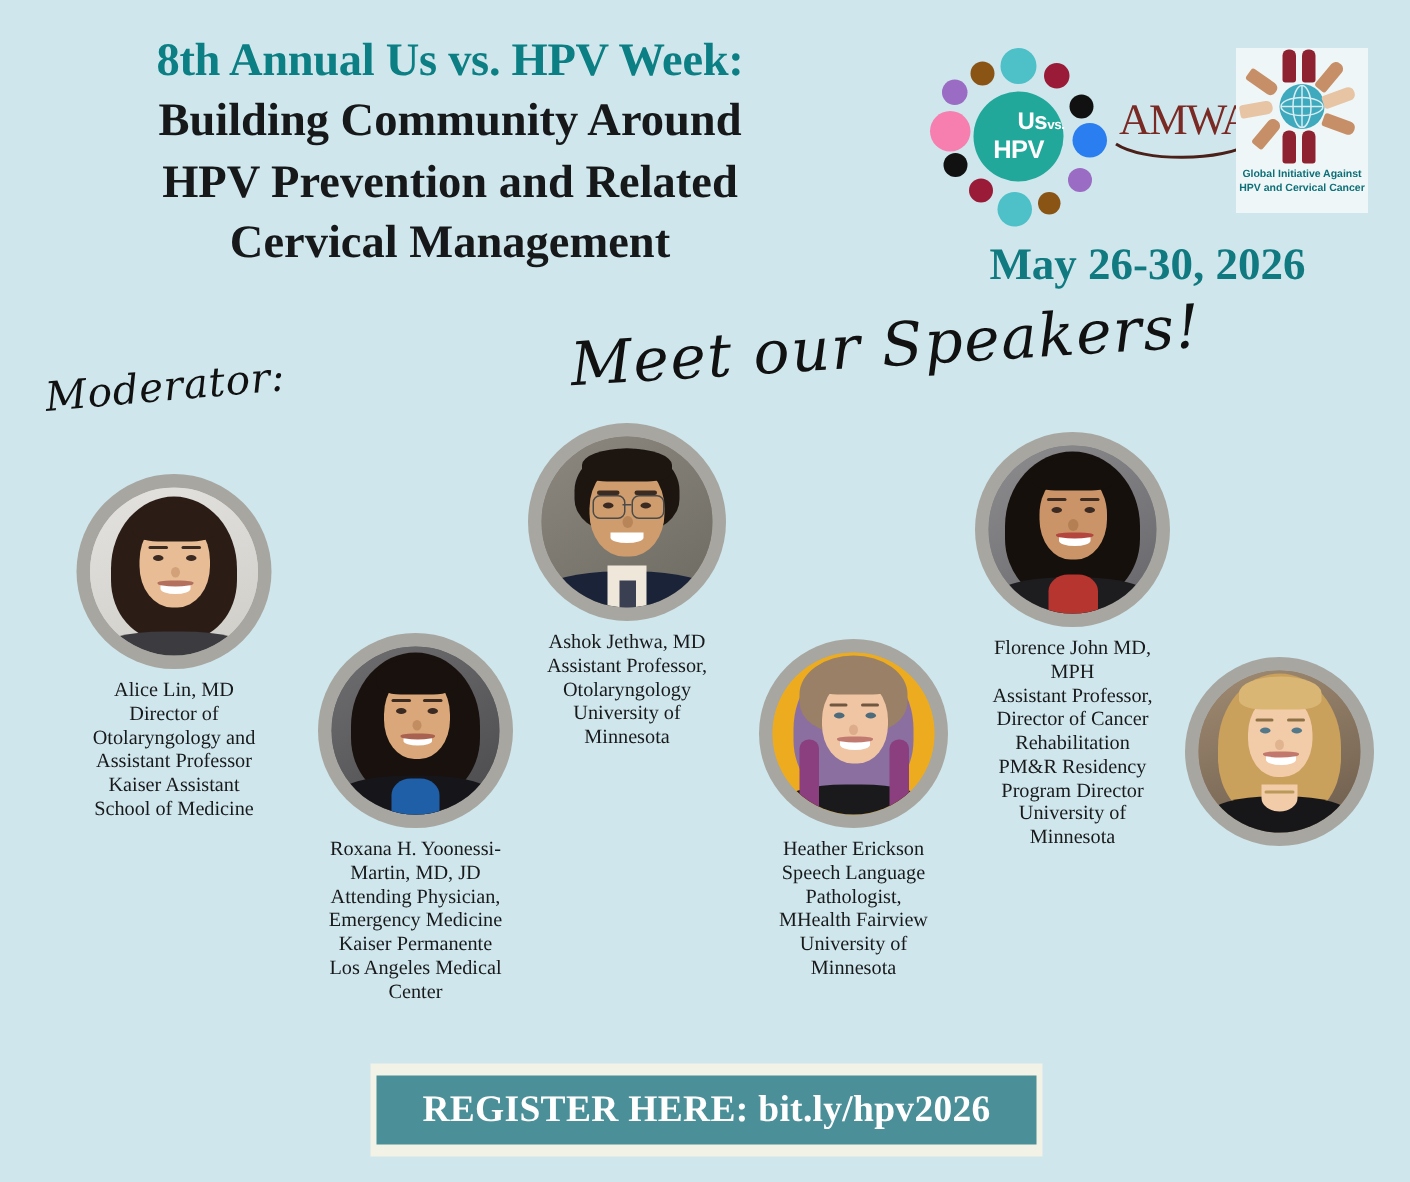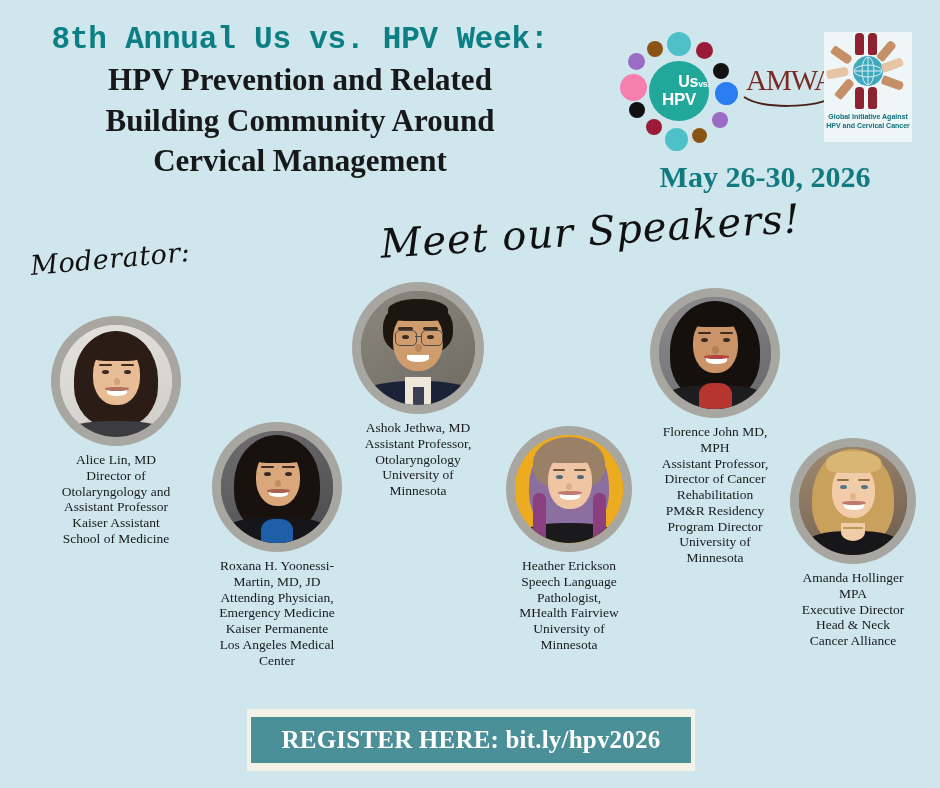--- a/index.html
+++ b/index.html
@@ -13,21 +13,21 @@
     position: relative;
   }
   .canvas { position: relative; width: 940px; height: 788px; }
 
   
   .title-block {
     position: absolute; left: 0; top: 20px; width: 600px;
     text-align: center;
   }
   .title-line1 {
-    font-family: Liberation Mono, monospace;
+    font-family: Liberation Serif, serif;
     font-weight: bold; font-size: 31px; color: #0b7f84;
     letter-spacing: -0.2px; line-height: 1.28;
   }
   .title-line2 {
     font-family: "Liberation Serif", serif;
     font-weight: bold; font-size: 31px; color: #16181a;
     line-height: 1.32;
   }
 
   
@@ -155,22 +155,22 @@
     font-weight: bold; font-size: 25px; letter-spacing: 0.2px;
   }
 </style>
 </head>
 <body>
 
 <div class="canvas">
 
   <div class="title-block">
     <div class="title-line1">8th Annual Us vs. HPV Week:</div>
+    <div class="title-line2">Building Community Around</div>
     <div class="title-line2">HPV Prevention and Related</div>
-    <div class="title-line2">Building Community Around</div>
     <div class="title-line2">Cervical Management</div>
   </div>
 
   <div class="logo-row">
 
     <div class="hpv-logo">
       <span class="dot" style="left:47px;top:0px;width:24px;height:24px;background:#4ec0c8;"></span>
       <span class="dot" style="left:76px;top:10px;width:17px;height:17px;background:#9a1b37;"></span>
       <span class="dot" style="left:93px;top:31px;width:16px;height:16px;background:#111111;"></span>
       <span class="dot" style="left:95px;top:50px;width:23px;height:23px;background:#2a7ef0;"></span>
@@ -380,24 +380,19 @@
         <div class="eye" style="left:41px;top:38px;width:7px;height:4px;background:#53788a;"></div>
         <div class="eye" style="left:62px;top:38px;width:7px;height:4px;background:#53788a;"></div>
         <div class="nose" style="left:51px;top:46px;width:6px;height:7px;background:rgba(185,130,90,.3);"></div>
         <div class="mouth" style="left:45px;top:56px;width:20px;height:7px;"></div>
         <div class="lips" style="left:43px;top:54px;width:24px;height:4px;background:#c2786c;"></div>
         <div class="shoulders" style="left:8px;top:84px;width:92px;height:26px;background:#171719;"></div>
         <div style="position:absolute;left:42px;top:76px;width:24px;height:18px;background:#f2cba8;border-radius:0 0 60% 60%;"></div>
         <div style="position:absolute;left:44px;top:80px;width:20px;height:2px;background:#b99a58;border-radius:2px;"></div>
       </div>
     </div>
-    <div class="caption" style="white-space:pre-line;">Amanda Hollinger
-MPA
-Executive Director
-Head &amp; Neck
-Cancer Alliance</div>
   </div>
 
   <div class="register-wrap">
     <div class="register-btn">REGISTER HERE: bit.ly/hpv2026</div>
   </div>
 
 </div>
 
 </body></html>

